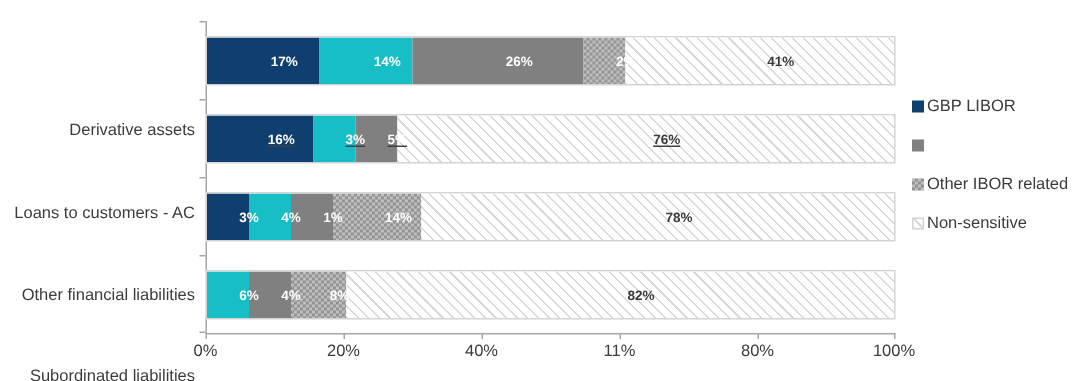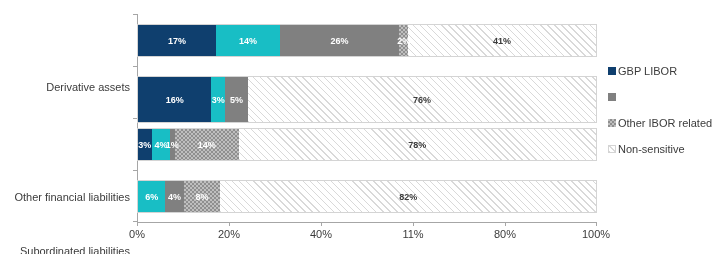--- a/index.html
+++ b/index.html
@@ -103,20 +103,21 @@
     position: relative;
     height: 100%;
     display: flex;
     align-items: center;
     justify-content: center;
     font-size: 9px;
     font-weight: bold;
     box-sizing: border-box;
     overflow: visible;
     white-space: nowrap;
+    padding-left: 28px;
   }
   .seg-label { position: relative; z-index: 2; }
 
   .seg.gbp   { background: #0f3f6e; color: #ffffff; }
   .seg.usd   { background: #18bec5; color: #ffffff; }
   .seg.euro  { background: #808080; color: #ffffff; }
   .seg.other {
     background-color: #bfbfbf;
     background-image:
       linear-gradient(45deg, #8f8f8f 25%, transparent 25%, transparent 75%, #8f8f8f 75%),
@@ -179,20 +180,21 @@
     );
   }
 </style>
 </head>
 <body>
 
 <div id="chart-root">
 
   <div class="cat-col">
     <div class="cat-label" style="top:36px;">Derivative assets</div>
+    <div class="cat-label" style="top:91px;">Loans to customers - AC</div>
     <div class="cat-label" style="top:146px;">Other financial liabilities</div>
     <div class="cat-label" style="top:200px;">Subordinated liabilities</div>
   </div>
 
   <div class="plot">
 
     <div class="axis-line-y"></div>
     <div class="axis-line-x"></div>
 
     <div class="ytick-mark" style="top:0px;"></div>
@@ -226,21 +228,21 @@
         <span class="seg-label">26%</span>
       </div>
       <div class="seg other" style="width:2%;">
         <span class="seg-label">2%</span>
       </div>
       <div class="seg nonsens" style="width:41%;">
         <span class="seg-label">41%</span>
       </div>
     </div>
 
-    <div class="bar-row" style="top:62px;height:47px;">
+    <div class="bar-row" style="top:62px;height:33px;text-decoration:underline;">
       <div class="seg gbp" style="width:16%;">
         <span class="seg-label">16%</span>
       </div>
       <div class="seg usd" style="width:3%;">
         <span class="seg-label">3%</span>
       </div>
       <div class="seg euro" style="width:5%;">
         <span class="seg-label">5%</span>
       </div>
       <div class="seg nonsens" style="width:76%;">

